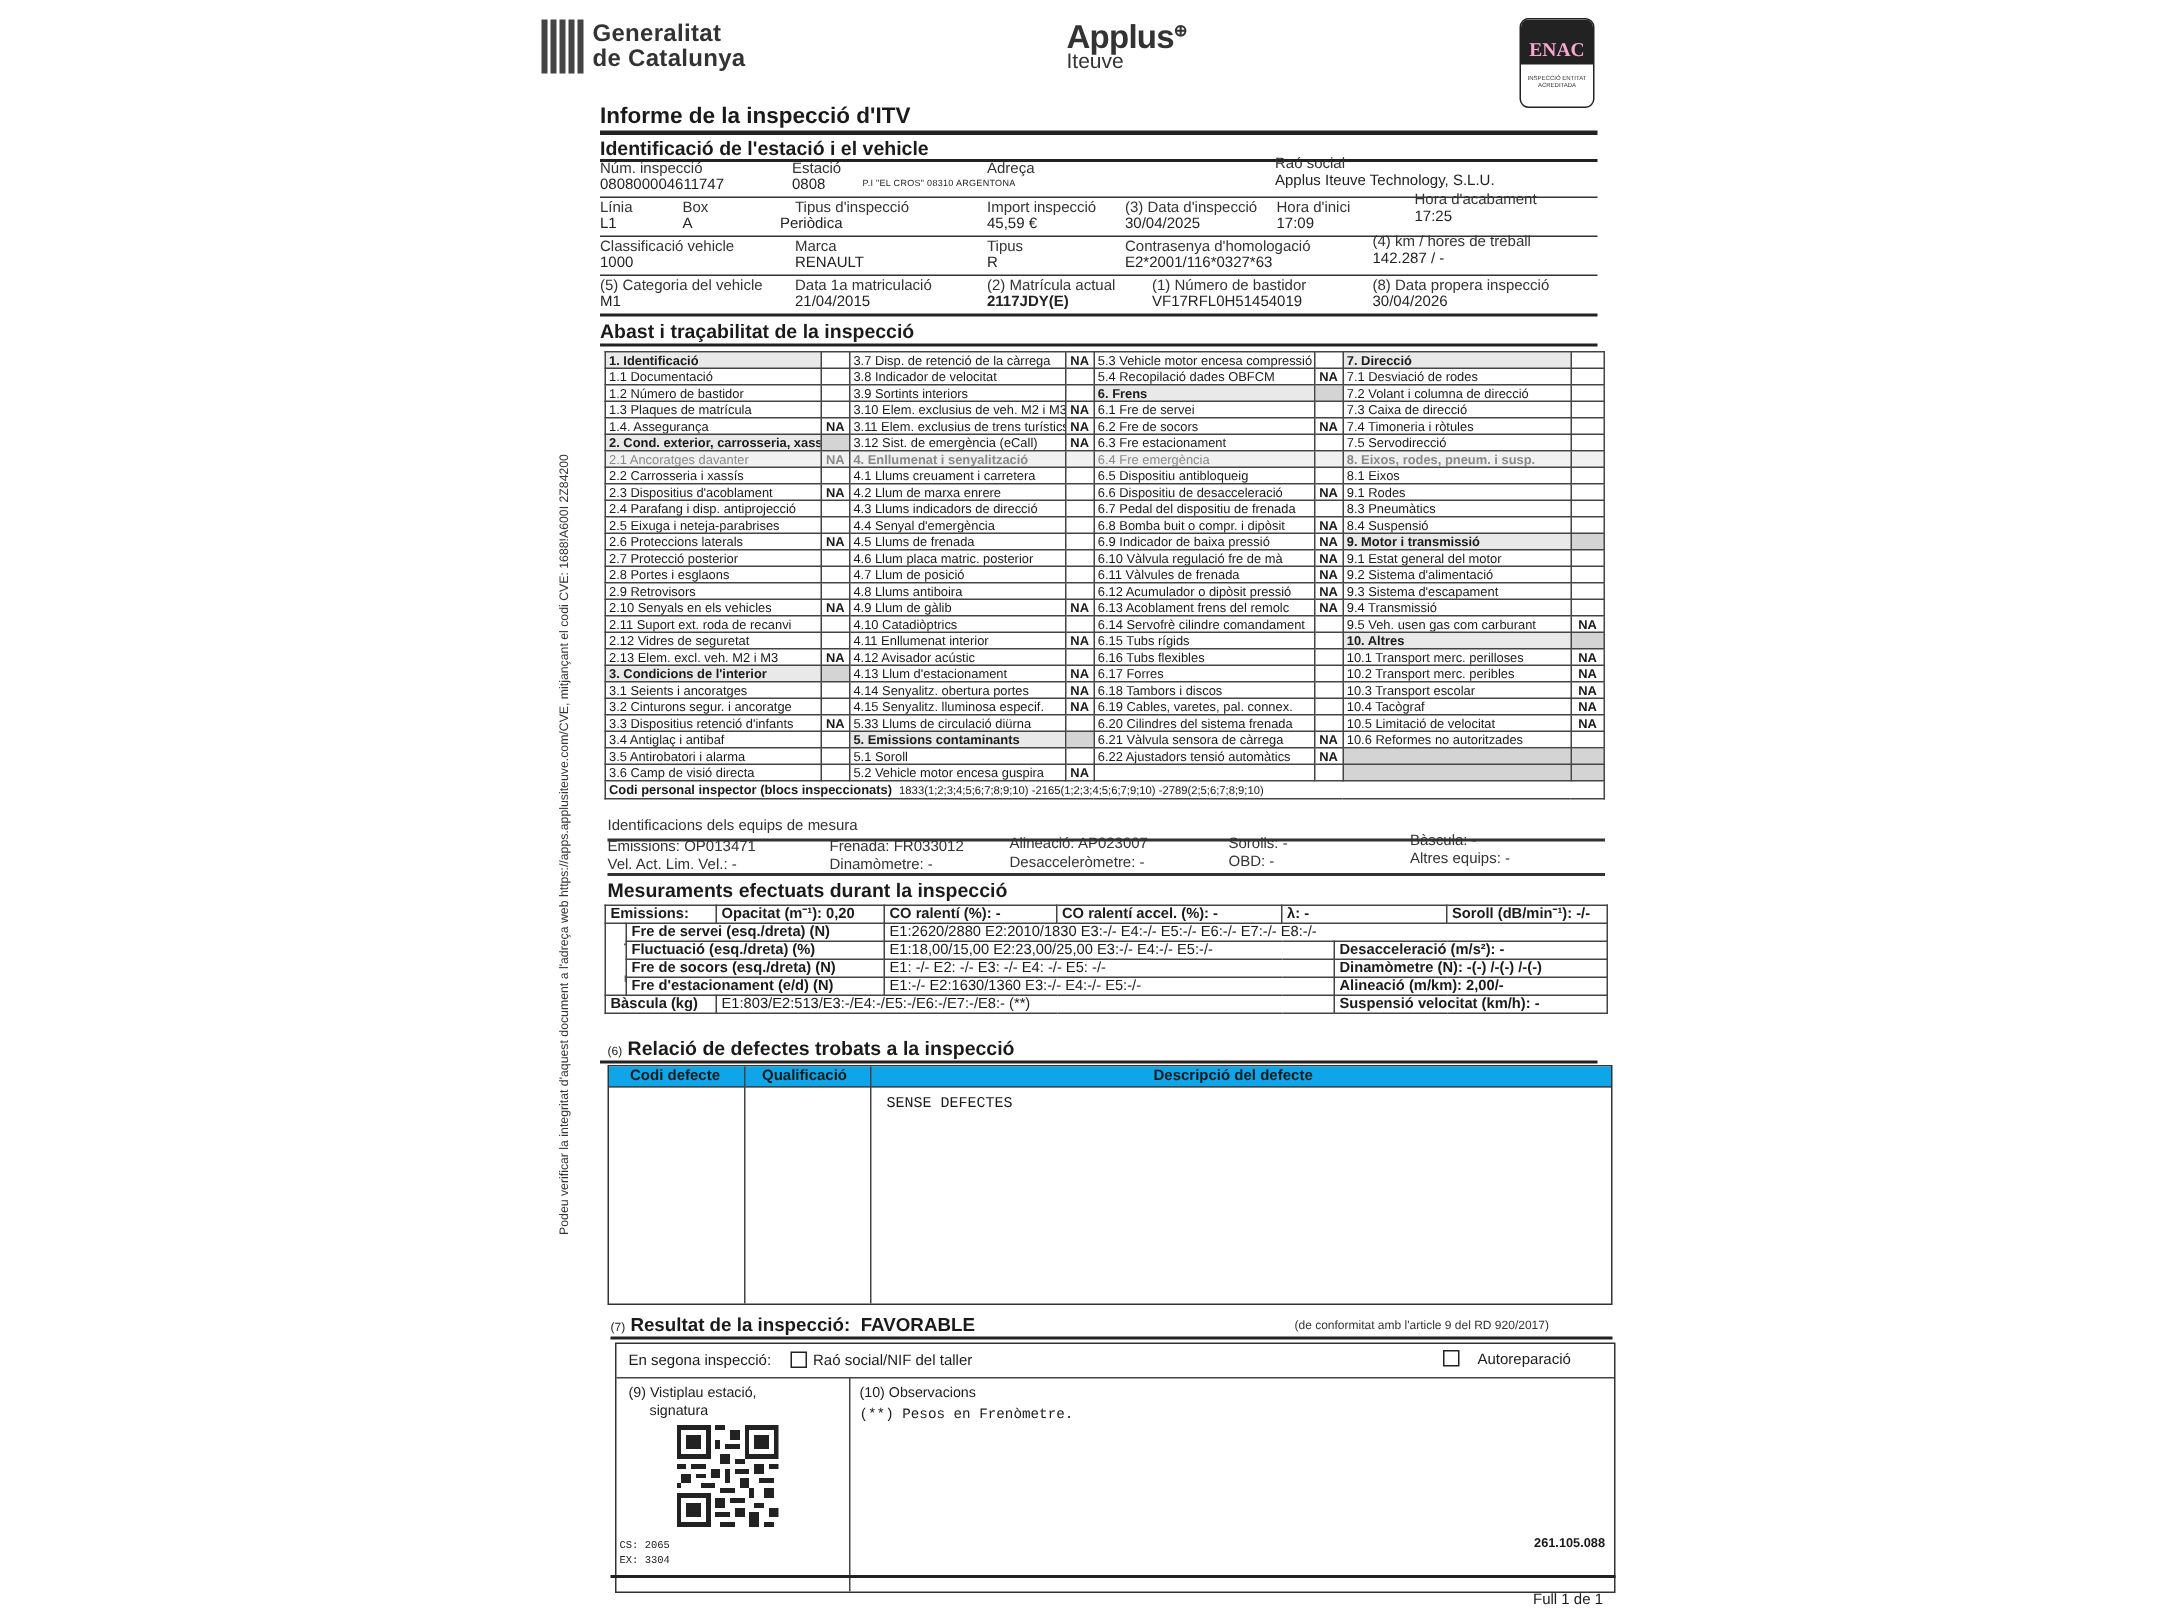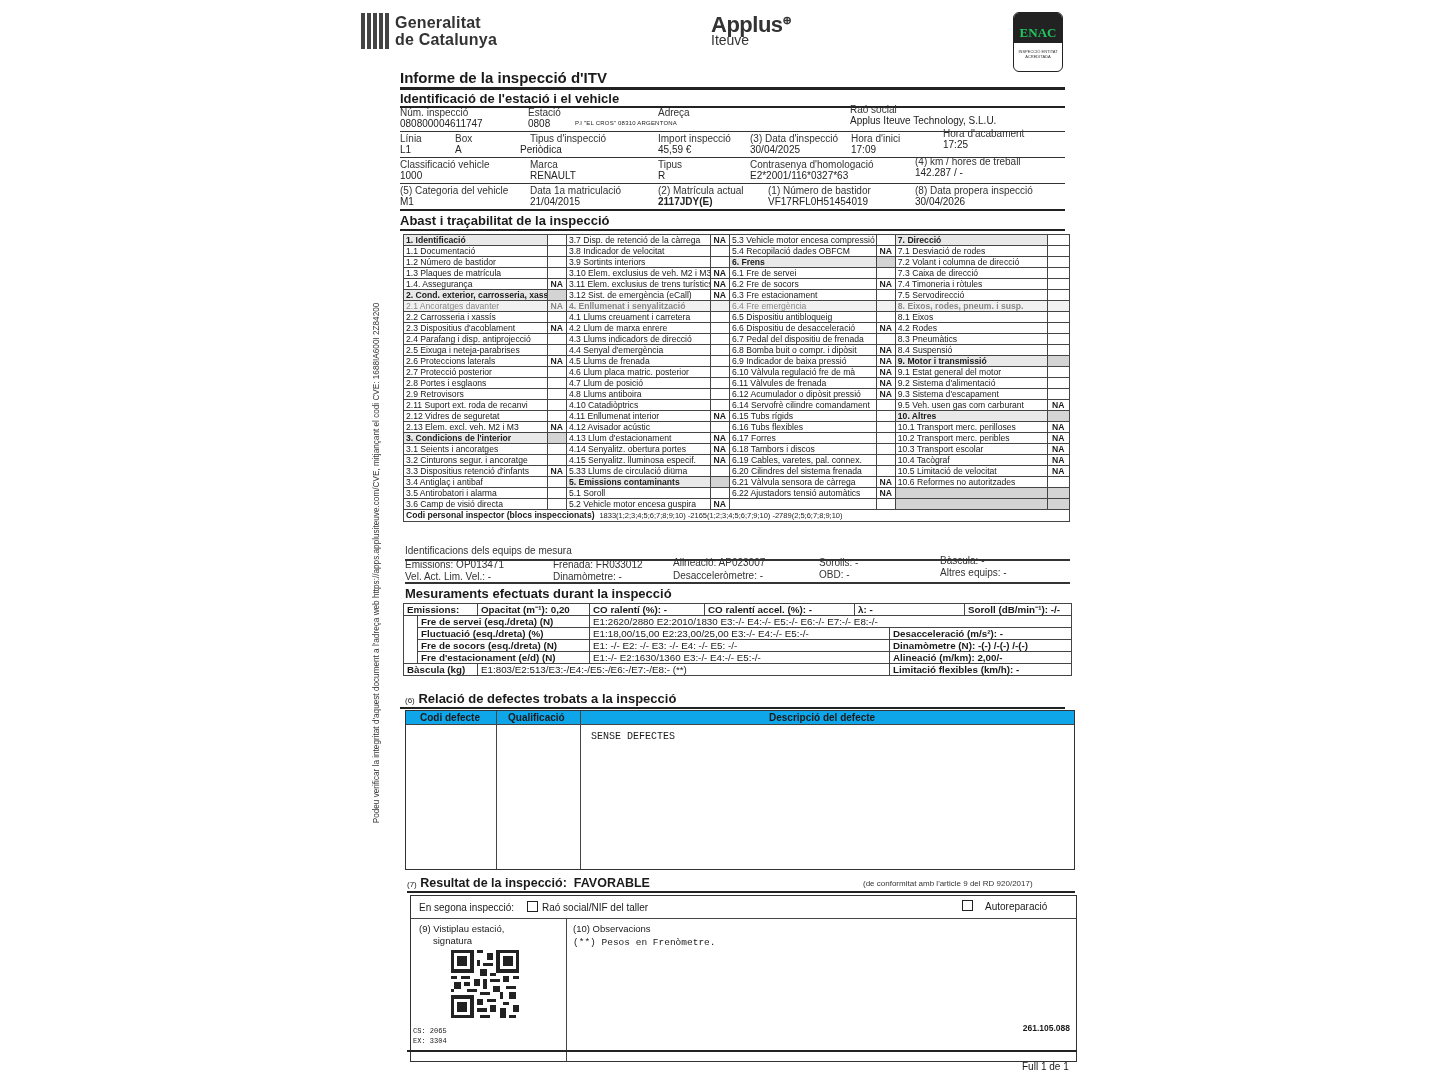--- a/index.html
+++ b/index.html
@@ -14,21 +14,21 @@
   .gen { position:absolute; left:6px; top:13px; display:flex; align-items:center; gap:6px; }
   .gen-logo { width:28px; height:36px; display:flex; gap:2px; }
   .gen-logo i { display:block; width:4px; height:100%; background:#444; }
   .gen-name { font-size:16px; font-weight:bold; line-height:17px; color:#333; letter-spacing:0.2px; }
   .applus { position:absolute; left:356px; top:12px; text-align:left; }
   .applus .brand { font-size:22px; font-weight:bold; color:#333; letter-spacing:-0.5px; }
   .applus .brand sup { font-size:11px; }
   .applus .sub { font-size:14px; color:#333; margin-top:-6px; }
   .enac { position:absolute; left:658px; top:12px; width:48px; height:58px;
           border:1.5px solid #222; border-radius:6px; overflow:hidden; background:#fff; }
-  .enac .top { height:30px; background:#222; color:#22c55e; font-family:"Liberation Serif", serif;
+  .enac .top { height:30px; background:#222; color:#f9a8d4; font-family:"Liberation Serif", serif;
           font-size:13px; font-weight:bold; text-align:center; padding-top:12px; box-sizing:border-box; }
   .enac .bot { font-size:4px; text-align:center; color:#333; padding-top:6px; line-height:5px; }
 
   .h1 { position:absolute; left:45px; top:69px; font-size:15px; font-weight:bold; }
   .rule { position:absolute; left:45px; width:665px; background:#222; }
   .h2 { position:absolute; left:45px; font-size:13px; font-weight:bold; }
 
   
   .ident { position:absolute; left:45px; top:106px; width:665px; }
   .irow { position:relative; height:25px; border-bottom:1.5px solid #333; }
@@ -315,21 +315,21 @@
           <td class="">8.1 Eixos</td>
           <td class="na"></td>
         </tr>
         <tr>
           <td class="">2.3 Dispositius d'acoblament</td>
           <td class="na">NA</td>
           <td class="">4.2 Llum de marxa enrere</td>
           <td class="na"></td>
           <td class="">6.6 Dispositiu de desacceleració</td>
           <td class="na">NA</td>
-          <td class="">4.2 Rodes</td>
+          <td class="">9.1 Rodes</td>
           <td class="na"></td>
         </tr>
         <tr>
           <td class="">2.4 Parafang i disp. antiprojecció</td>
           <td class="na"></td>
           <td class="">4.3 Llums indicadors de direcció</td>
           <td class="na"></td>
           <td class="">6.7 Pedal del dispositiu de frenada</td>
           <td class="na"></td>
           <td class="">8.3 Pneumàtics</td>
@@ -376,20 +376,30 @@
           <td class="na"></td>
         </tr>
         <tr>
           <td class="">2.9 Retrovisors</td>
           <td class="na"></td>
           <td class="">4.8 Llums antiboira</td>
           <td class="na"></td>
           <td class="">6.12 Acumulador o dipòsit pressió</td>
           <td class="na">NA</td>
           <td class="">9.3 Sistema d'escapament</td>
+          <td class="na"></td>
+        </tr>
+        <tr>
+          <td class="">2.10 Senyals en els vehicles</td>
+          <td class="na">NA</td>
+          <td class="">4.9 Llum de gàlib</td>
+          <td class="na">NA</td>
+          <td class="">6.13 Acoblament frens del remolc</td>
+          <td class="na">NA</td>
+          <td class="">9.4 Transmissió</td>
           <td class="na"></td>
         </tr>
         <tr>
           <td class="">2.11 Suport ext. roda de recanvi</td>
           <td class="na"></td>
           <td class="">4.10 Catadiòptrics</td>
           <td class="na"></td>
           <td class="">6.14 Servofrè cilindre comandament</td>
           <td class="na"></td>
           <td class="">9.5 Veh. usen gas com carburant</td>
@@ -547,21 +557,21 @@
       <td colspan="2" class="b">Dinamòmetre (N): -(-) /-(-) /-(-)</td>
     </tr>
     <tr>
       <td colspan="2" class="b">Fre d'estacionament (e/d) (N)</td>
       <td colspan="3">E1:-/- E2:1630/1360 E3:-/- E4:-/- E5:-/-</td>
       <td colspan="2" class="b">Alineació (m/km): 2,00/-</td>
     </tr>
     <tr>
       <td colspan="2" class="b">Bàscula (kg)</td>
       <td colspan="4">E1:803/E2:513/E3:-/E4:-/E5:-/E6:-/E7:-/E8:- (**)</td>
-      <td colspan="2" class="b">Limitació flexibles (km/h): -</td>
+      <td colspan="2" class="b">Suspensió velocitat (km/h): -</td>
     </tr>
   </tbody>
     </table>
 
   <div class="h2" style="top:691px;left:50px"><small style="font-size:8px;font-weight:normal">(6)</small> <span>Relació de defectes trobats a la inspecció</span></div>
   <div class="rule" style="top:707px;height:2px"></div>
 
   <div class="defects">
     <div class="head">
       <span style="left:14px">Codi defecte</span>

